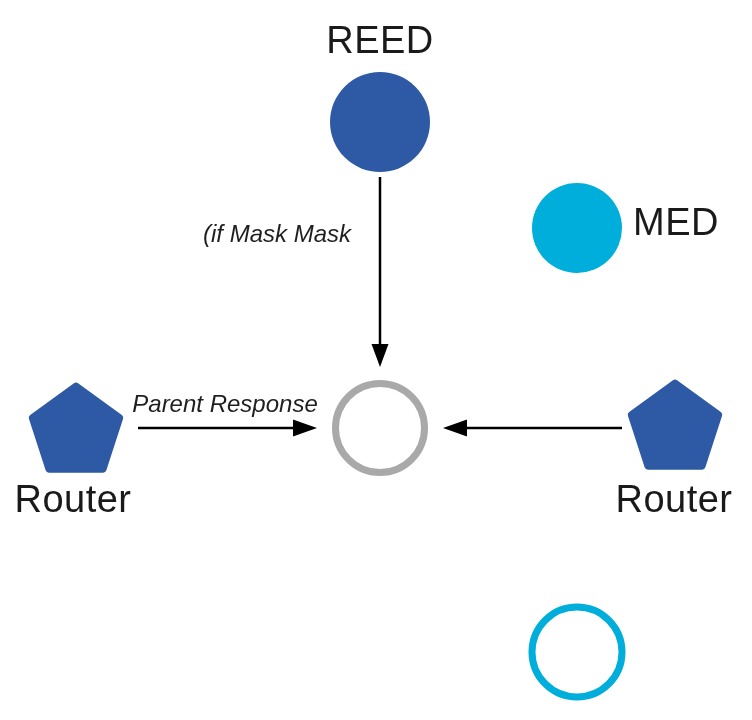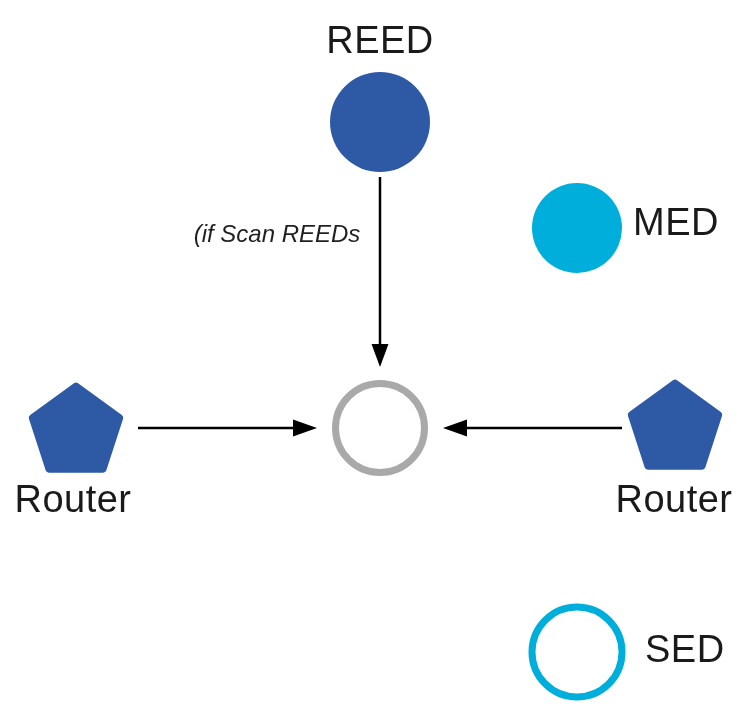--- a/index.html
+++ b/index.html
@@ -74,24 +74,24 @@
     <g>
       <line x1="622" y1="428" x2="465" y2="428" stroke-width="2.5" stroke="#000000"></line>
       <polygon points="443,428 467,419.5 467,436.5" fill="#000000"></polygon>
     </g>
   </svg>
 
   <div class="lbl" style="left:633px; top:203px;">MED</div>
 
   <div class="lbl centered" style="left:380px; top:21px;">REED</div>
 
-  <div class="lbl" style="left:645px; top:630px;">SED</div>
 
   <div class="lbl centered" style="left:73px; top:480px;">Router</div>
 
   <div class="lbl centered" style="left:674px; top:480px;">Router</div>
 
   <div class="annot" style="left:277px; top:220px;">
-    <div>(if Scan REEDs</div>
+    <div>(if Mask Mask</div>
   </div>
 
+  <div class="annot" style="left:225px; top:390px;">Parent Response</div>
 
 </div>
 
 </body></html>

